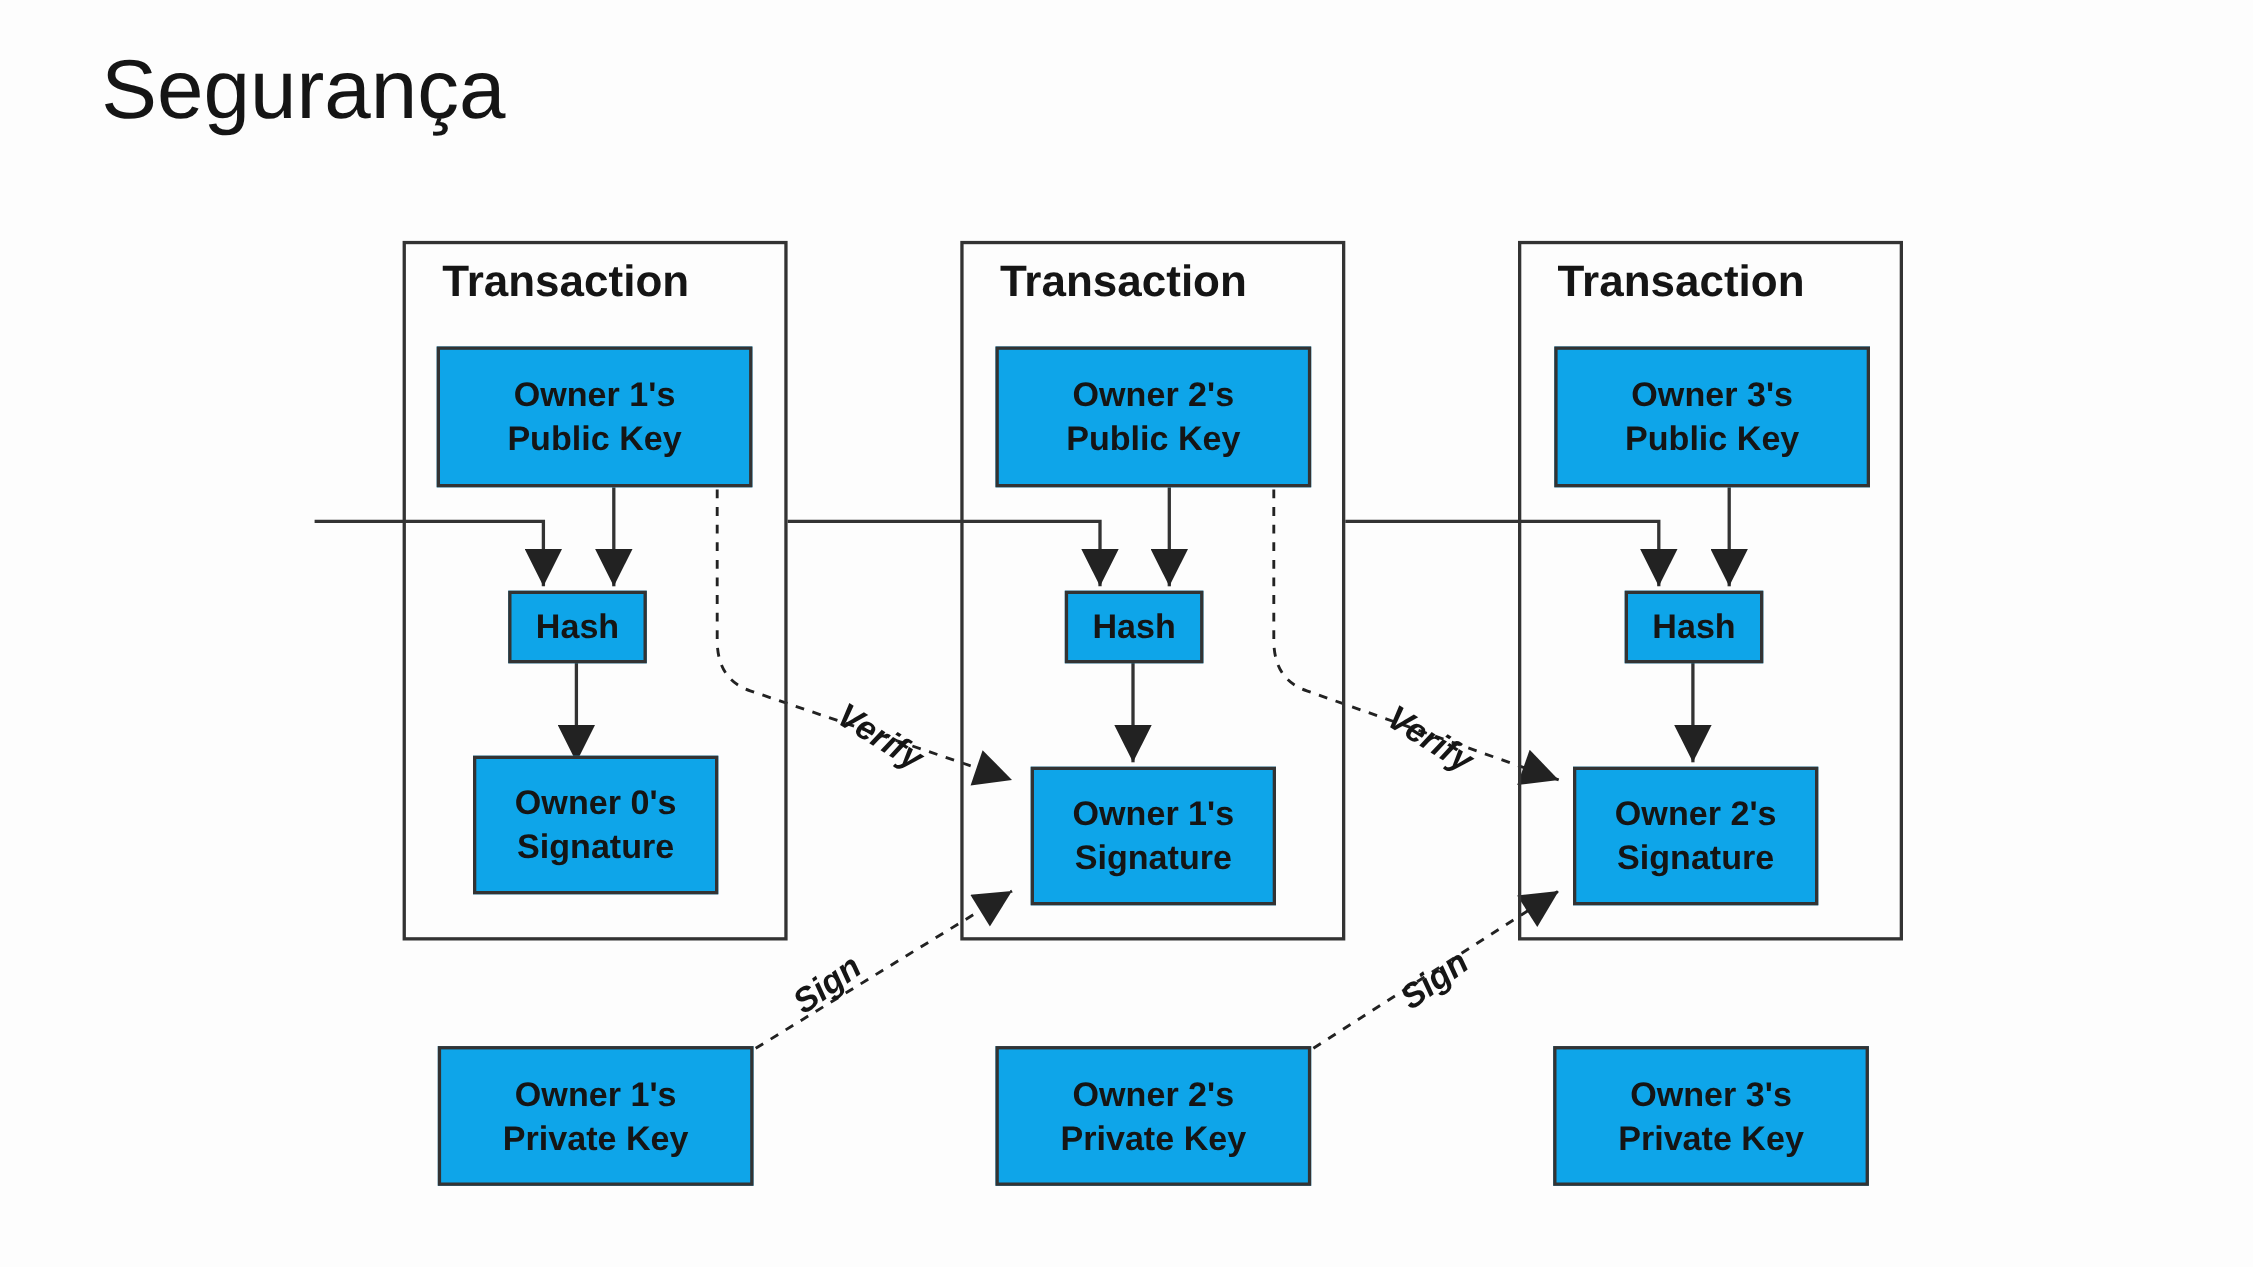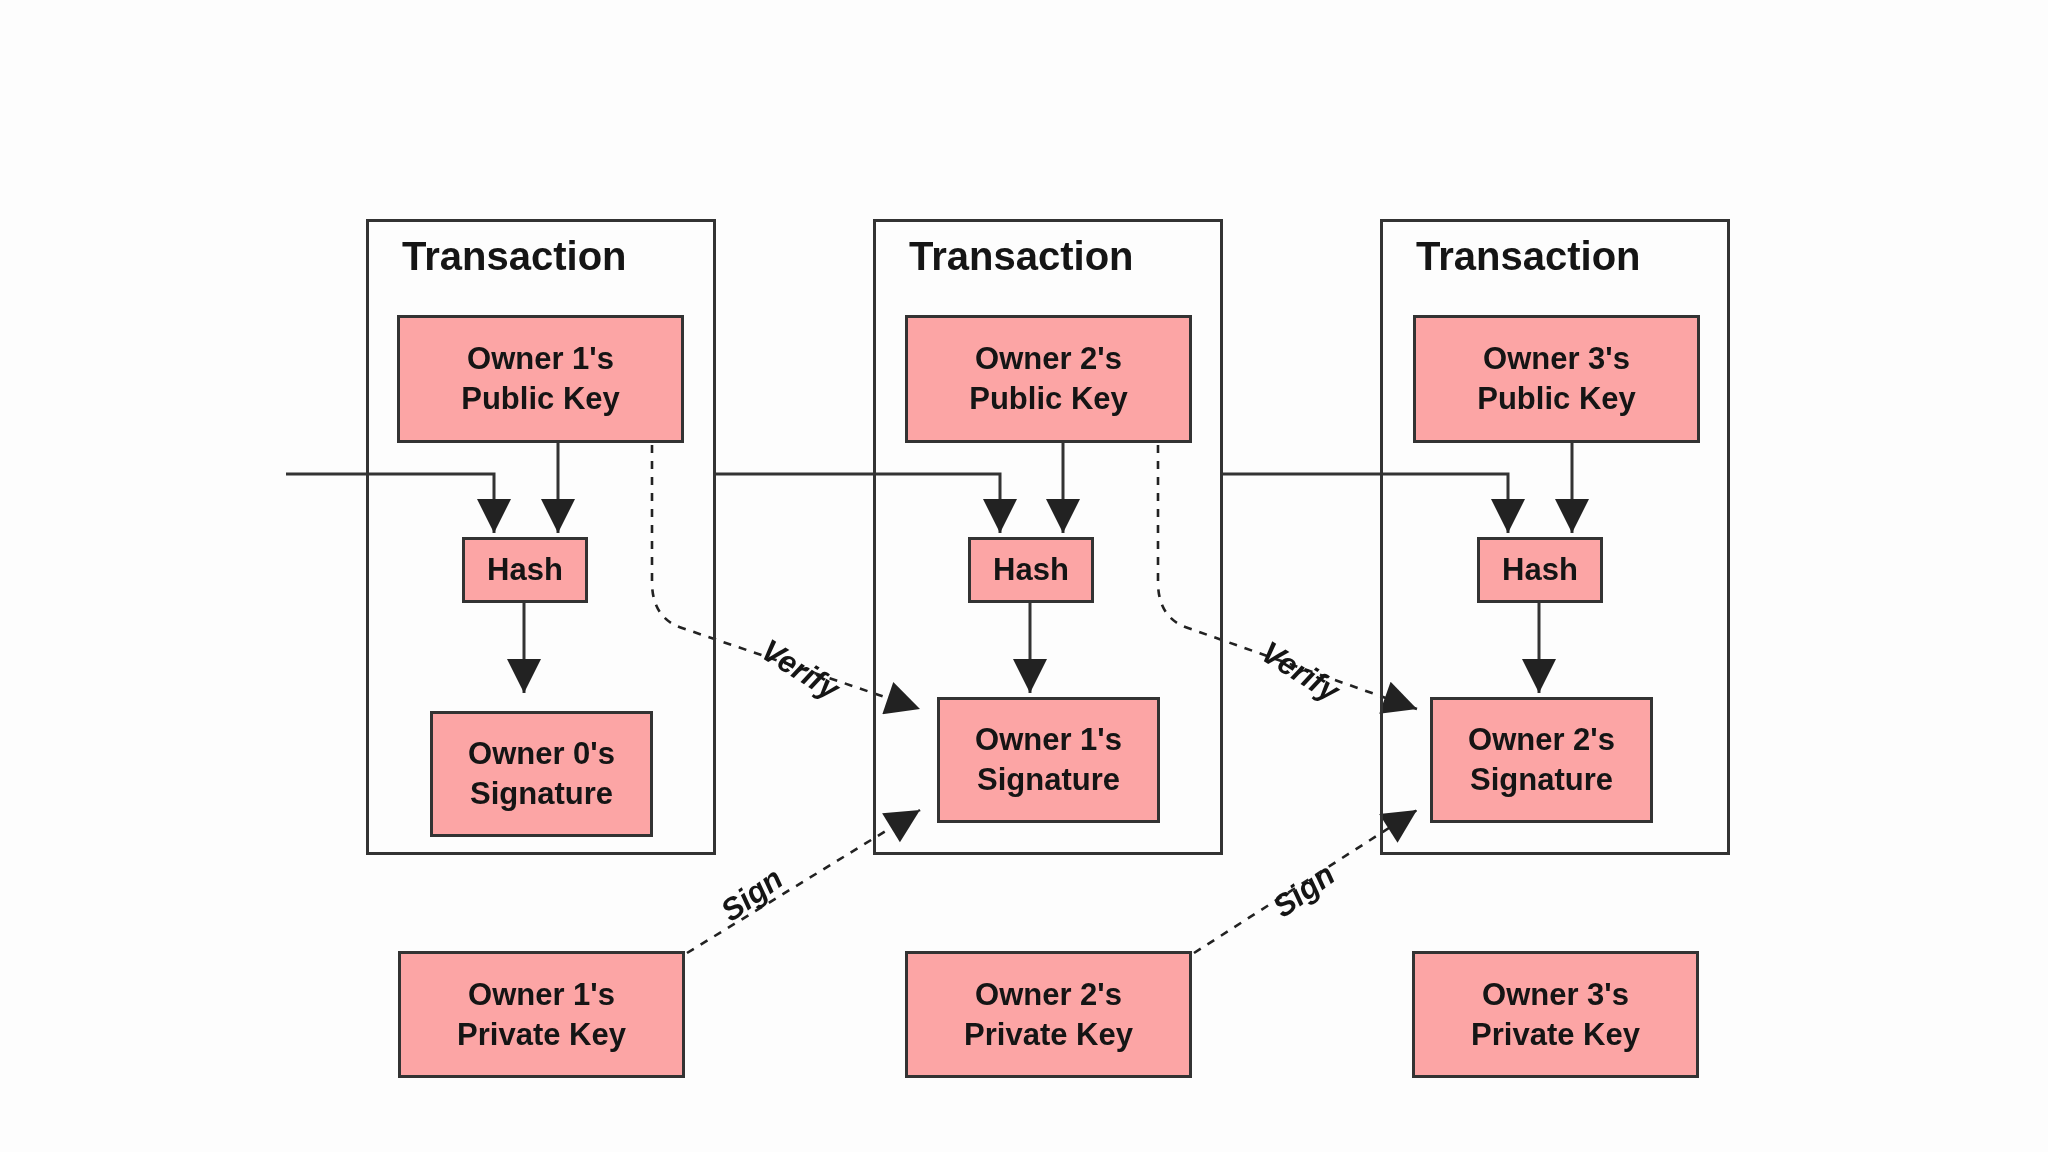--- a/index.html
+++ b/index.html
@@ -20,21 +20,21 @@
     position:absolute;left:92px;top:38px;
     font-size:76px;font-weight:400;color:var(--text);
     letter-spacing:0px;
   }
   svg.wires{position:absolute;left:0;top:0;width:2048px;height:1152px;}
   .box{
     position:absolute;box-sizing:border-box;
     border:3px solid var(--line);
     display:flex;flex-direction:column;align-items:center;justify-content:center;
     text-align:center;font-size:31px;font-weight:600;line-height:1.28;
-    background:#fca5a5;
+    background:#0ea5e9;
   }
   .box span{display:block;}
   .tx-outer{background:transparent;}
   .tx-label{
     position:absolute;font-size:40px;font-weight:600;color:var(--text);
     white-space:nowrap;
   }
   .edge-label{
     position:absolute;font-size:31px;font-weight:700;font-style:italic;
     white-space:nowrap;color:var(--text);
@@ -47,36 +47,37 @@
   #tx3{left:1380px;top:219px;width:350px;height:636px;}
   #txlabel1{left:402px;top:234px;}
   #txlabel2{left:909px;top:234px;}
   #txlabel3{left:1416px;top:234px;}
   #pk1{left:397px;top:315px;width:287px;height:128px;}
   #pk2{left:905px;top:315px;width:287px;height:128px;}
   #pk3{left:1413px;top:315px;width:287px;height:128px;}
   #hash1{left:462px;top:537px;width:126px;height:66px;}
   #hash2{left:968px;top:537px;width:126px;height:66px;}
   #hash3{left:1477px;top:537px;width:126px;height:66px;}
-  #sig1{left:430px;top:711px;width:223px;height:126px;}
+  #sig1{left:430px;top:687px;width:223px;height:126px;}
   #sig2{left:937px;top:697px;width:223px;height:126px;}
   #sig3{left:1430px;top:697px;width:223px;height:126px;}
   #prk1{left:398px;top:951px;width:287px;height:127px;}
   #prk2{left:905px;top:951px;width:287px;height:127px;}
   #prk3{left:1412px;top:951px;width:287px;height:127px;}
   #verify1{left:800px;top:670px;}
   #verify2{left:1300px;top:672px;}
   #sign1{left:752px;top:895px;}
   #sign2{left:1304px;top:891px;}
 </style>
 </head>
 <body>
 
 <div id="slide">
 
+  <div class="slide-title">Segurança</div>
 
   <svg class="wires" viewBox="0 0 2048 1152">
     <defs>
       <marker id="arrow" viewBox="0 0 10 10" refX="10" refY="5" markerWidth="38" markerHeight="34" markerUnits="userSpaceOnUse" orient="auto">
         <path d="M0,0 L10,5 L0,10 z" fill="#222222"></path>
       </marker>
     </defs>
 
     <g fill="none" stroke="#333333" stroke-width="3">
       <path d="M286,474 H494 V533" marker-end="url(#arrow)"></path>

